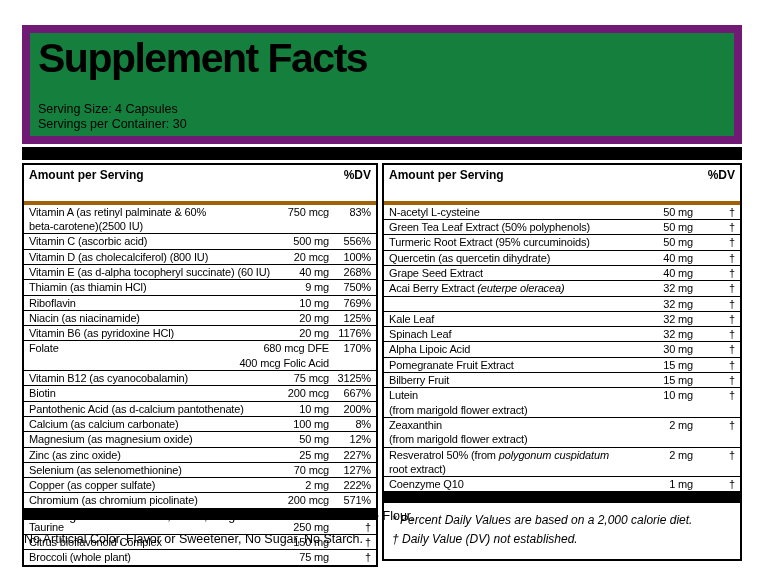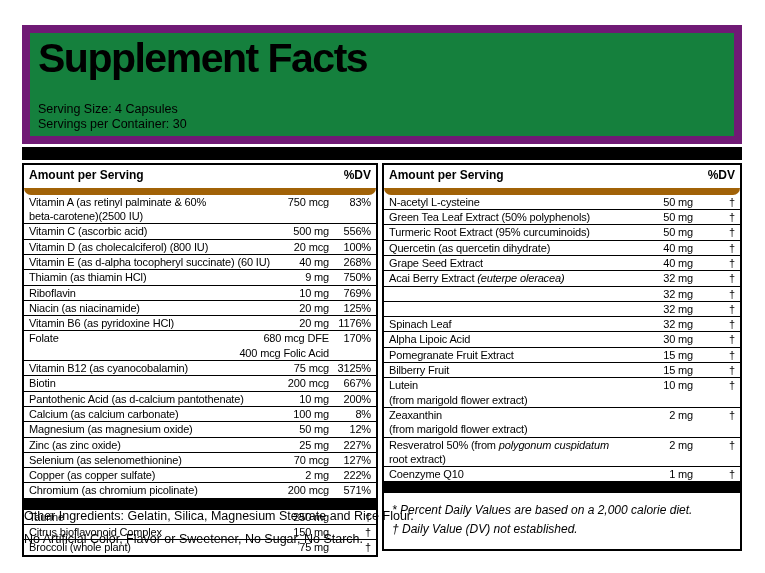--- a/index.html
+++ b/index.html
@@ -15,21 +15,21 @@
     font-family:"Liberation Sans", sans-serif;
   }
   .serving{font-size:12.5px;line-height:1.2;margin-top:22px;}
   .fullbar{height:13px;background:#000;margin-top:3px;}
   .cols{display:flex;gap:4px;margin-top:3px;align-items:flex-start;}
   .colbox{border:2px solid #000;background:#fff;box-sizing:border-box;}
   .colbox.left{width:356px;}
   .colbox.right{width:360px;}
   .colhead{
     display:flex;justify-content:space-between;align-items:flex-end;
-    font-weight:bold;font-size:12px;padding:3px 5px 6px 5px;border-bottom:7px solid #a16207;border-radius:7px;
+    font-weight:bold;font-size:12px;padding:3px 5px 19px 5px;border-bottom:4px solid #a16207;
   }
   .colbody>.row{
     display:flex;align-items:flex-start;
     padding:0 5px;border-bottom:1px solid #000;
     font-size:11px;line-height:1.3;letter-spacing:-0.15px;
   }
   .colbody>.row:last-child{border-bottom:none;}
   .row .name{flex:1 1 auto;min-width:0;white-space:pre-line;padding-right:4px;}
   .row .name .it{font-style:italic;}
   .row .amt{flex:0 0 auto;margin-left:auto;white-space:pre-line;text-align:right;}
@@ -208,20 +208,21 @@
           <div class="row">
             <div class="name"><span>Acai Berry Extract </span><span class="it">(euterpe oleracea)</span></div>
             <div class="amt">32 mg</div>
             <div class="dv">†</div>
           </div>
           <div class="row">
             <div class="amt">32 mg</div>
             <div class="dv">†</div>
           </div>
           <div class="row">
+            <div class="name"><span>Kale Leaf</span></div>
             <div class="amt">32 mg</div>
             <div class="dv">†</div>
           </div>
           <div class="row">
             <div class="name"><span>Spinach Leaf</span></div>
             <div class="amt">32 mg</div>
             <div class="dv">†</div>
           </div>
           <div class="row">
             <div class="name"><span>Alpha Lipoic Acid</span></div>

